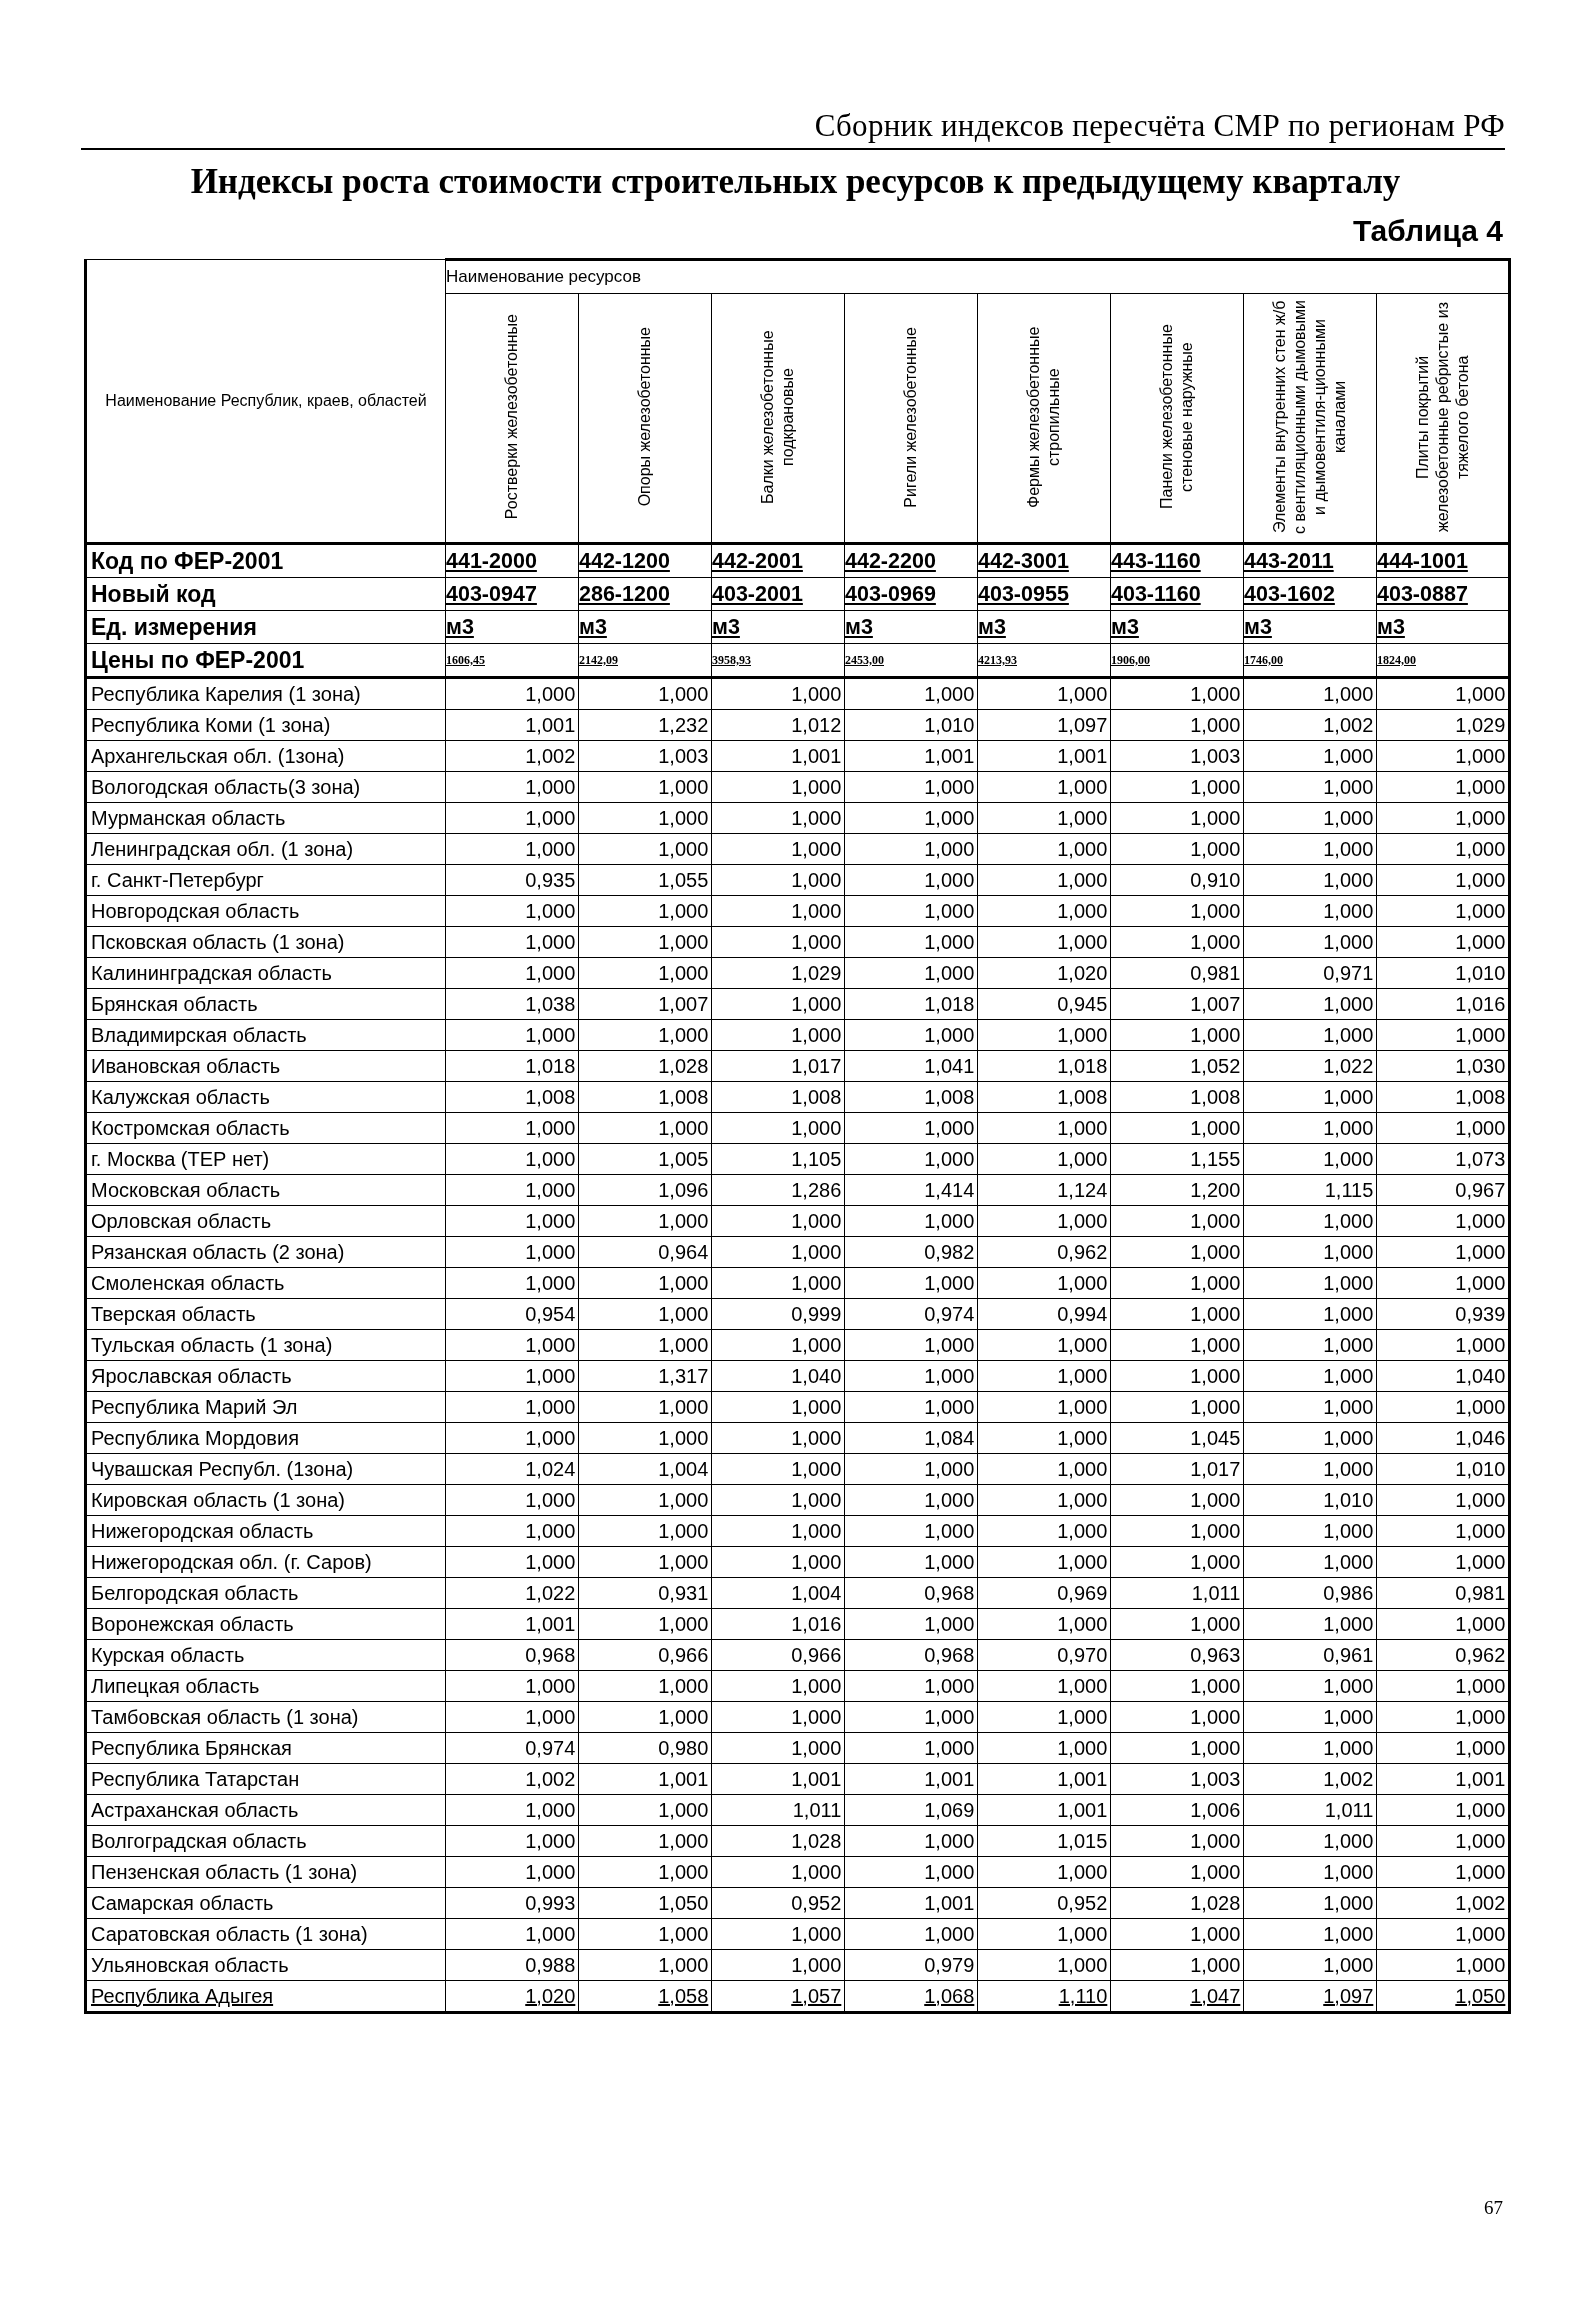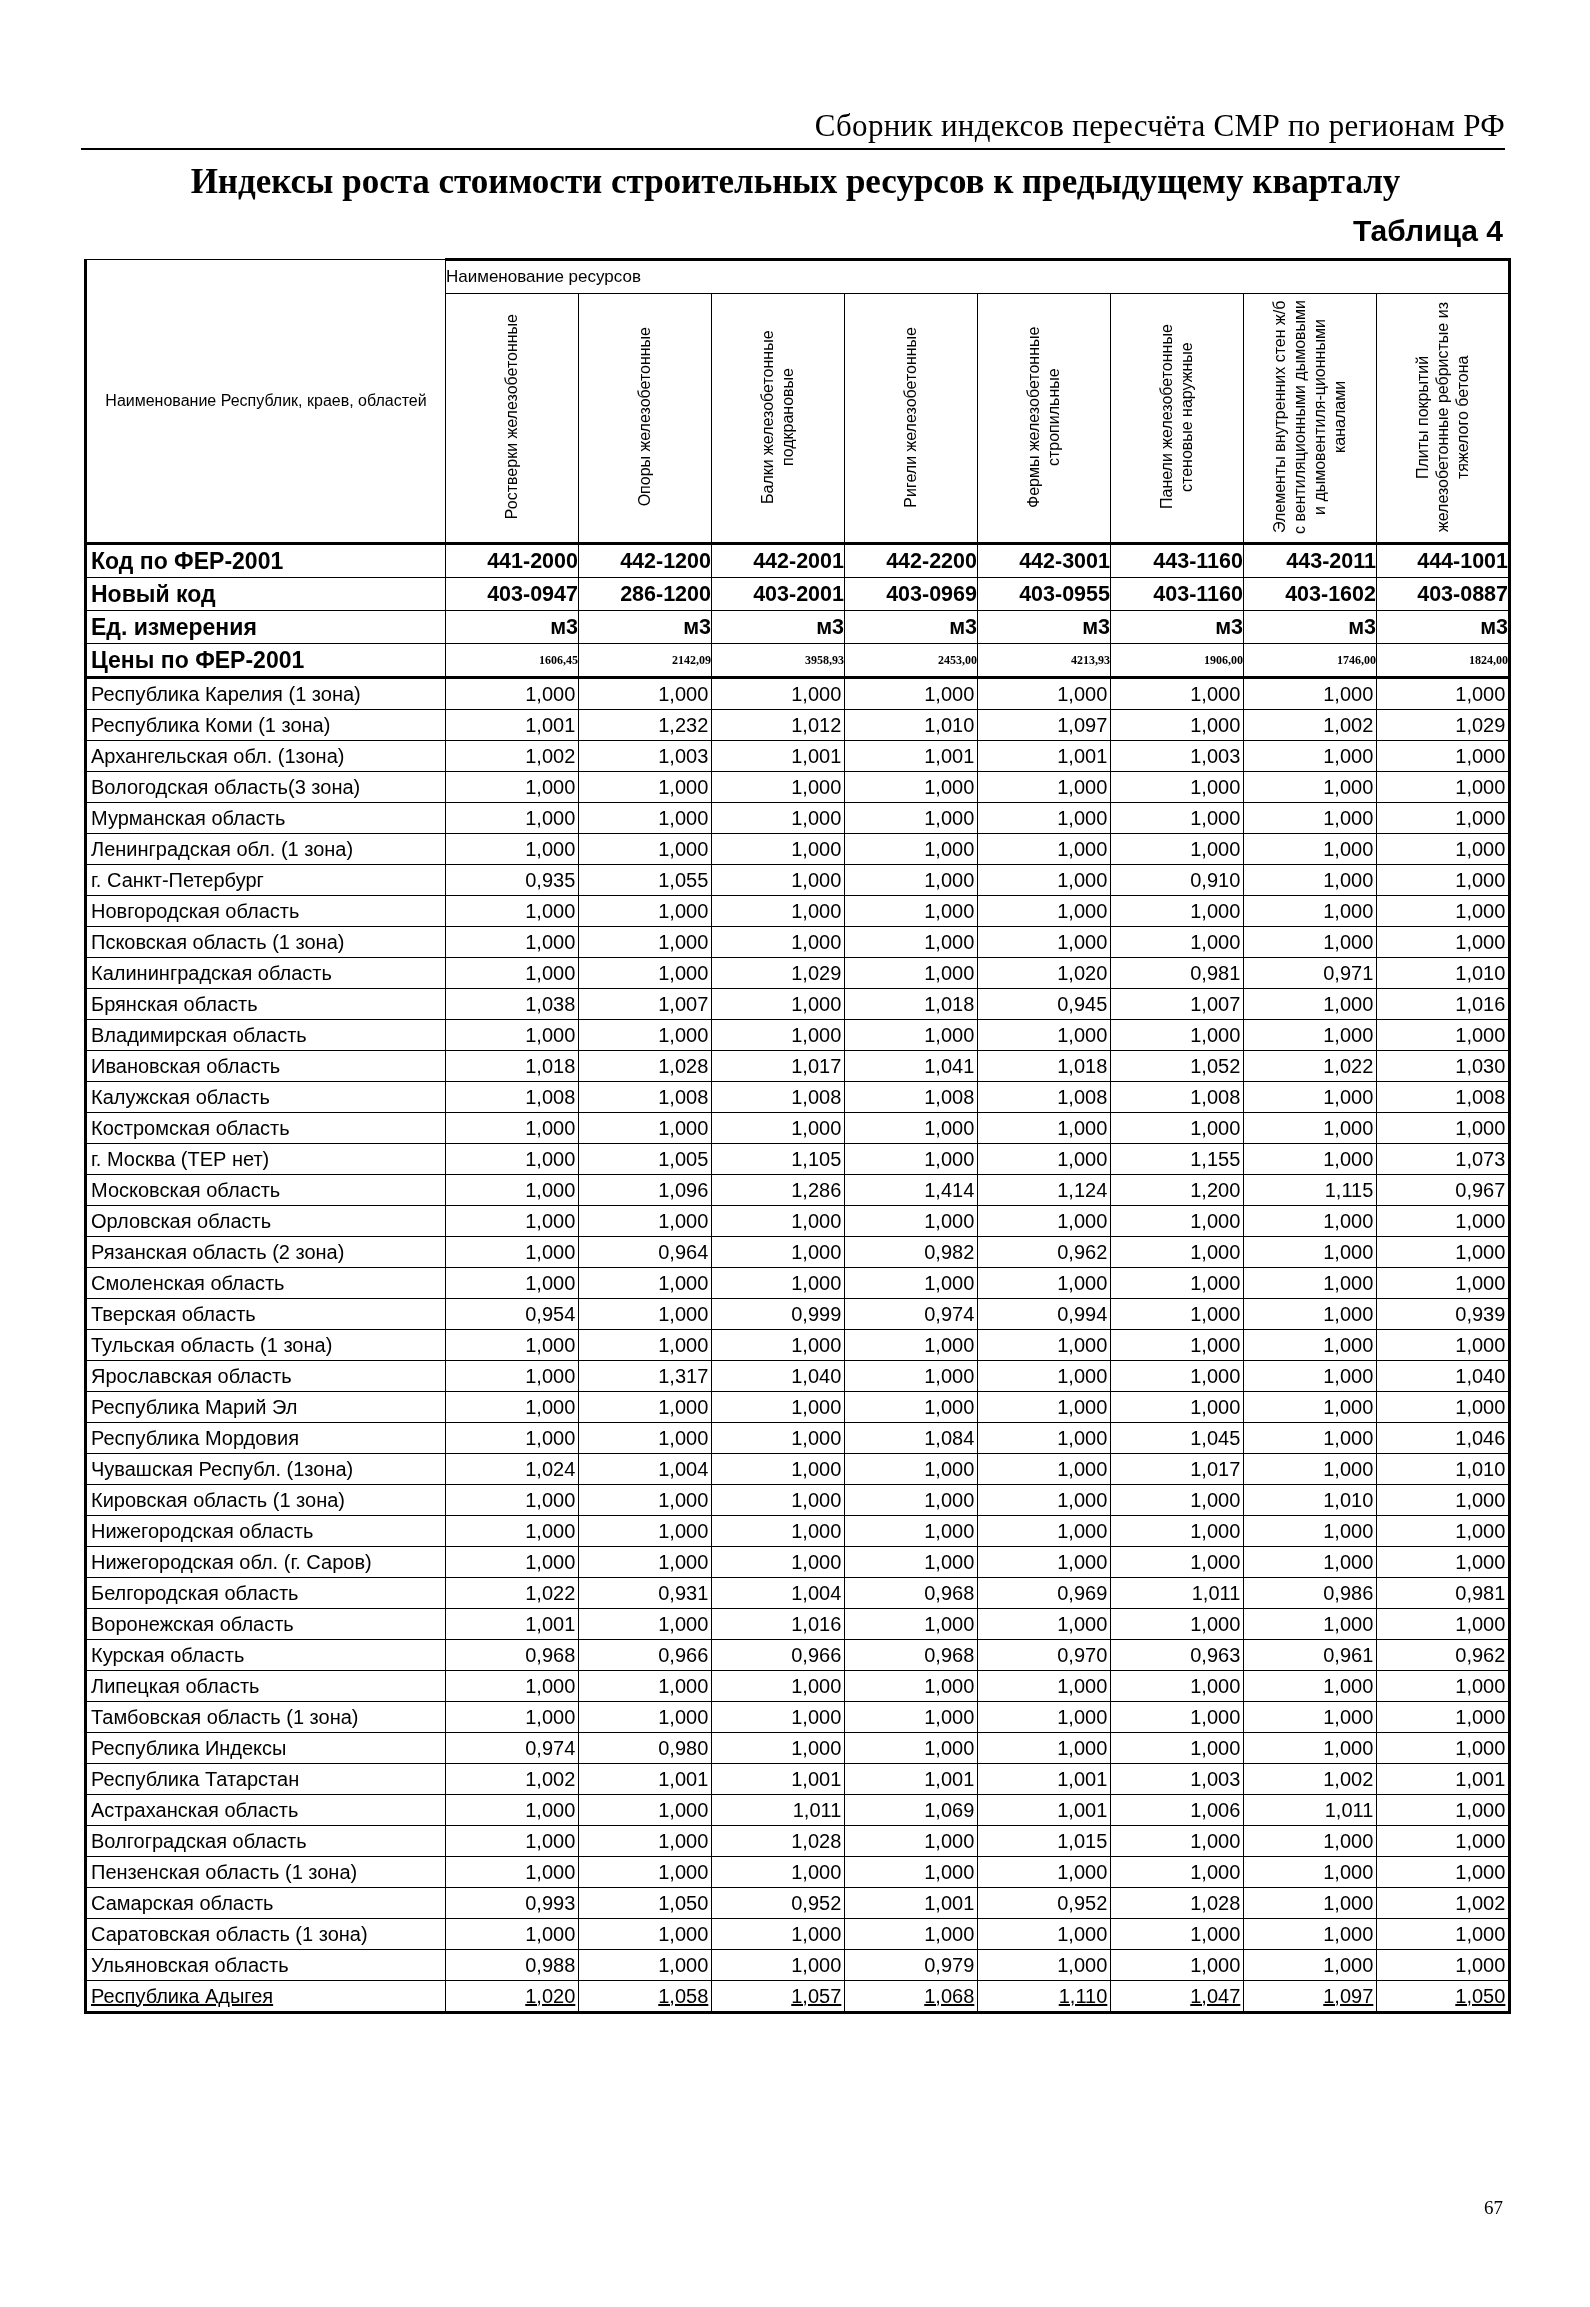--- a/index.html
+++ b/index.html
@@ -10,21 +10,21 @@
   .table-num{position:absolute;right:88px;top:214px;font-weight:bold;font-size:30px;}
   table{position:absolute;left:84px;top:258px;width:1422px;border-collapse:collapse;table-layout:fixed;}
   td,th{border:1.3px solid #000;padding:0;}
   th{font-weight:normal;}
   .hdr-region{font-size:16px;text-align:center;vertical-align:middle;border-left:3.4px solid #000;}
   .hdr-group{font-size:17px;text-align:left;height:32px;border-top:3.4px solid #000;border-right:3.4px solid #000;}
   .hdr-col{height:248px;vertical-align:middle;text-align:center;}
   .vtext{writing-mode:vertical-rl;transform:rotate(180deg);font-size:16px;line-height:20px;display:inline-block;text-align:center;max-height:242px;}
   .meta td{height:32px;font-weight:bold;font-size:23px;}
   .meta td.lbl{text-align:left;padding-left:4px;border-left:3.4px solid #000;}
-  .meta td.val{text-align:right;font-size:21.5px;}
+  .meta td.val{text-align:left;font-size:21.5px;text-decoration:underline;}
   .meta.price td.val{font-family:"Liberation Serif",serif;font-size:12px;}
   tr.first-meta td{border-top:3.4px solid #000;}
   tr.price td{border-bottom:3.4px solid #000;}
   .data td{height:30px;font-size:20px;}
   .data td.lbl{text-align:left;padding-left:4px;border-left:3.4px solid #000;white-space:nowrap;overflow:hidden;}
   .data td.val{text-align:right;padding-right:2.7px;}
   td.lastcol,th.lastcol{border-right:3.4px solid #000;}
   tr.lastrow td{border-bottom:3.4px solid #000;text-decoration:underline;}
   .page-num{position:absolute;right:88px;top:2197px;font-family:"Liberation Serif",serif;font-size:19px;}
 </style>
@@ -477,21 +477,21 @@
         <td class="val">1,000</td>
         <td class="val">1,000</td>
         <td class="val">1,000</td>
         <td class="val">1,000</td>
         <td class="val">1,000</td>
         <td class="val">1,000</td>
         <td class="val">1,000</td>
         <td class="val lastcol">1,000</td>
       </tr>
       <tr class="data">
-        <td class="lbl">Республика Индексы</td>
+        <td class="lbl">Республика Брянская</td>
         <td class="val">0,974</td>
         <td class="val">0,980</td>
         <td class="val">1,000</td>
         <td class="val">1,000</td>
         <td class="val">1,000</td>
         <td class="val">1,000</td>
         <td class="val">1,000</td>
         <td class="val lastcol">1,000</td>
       </tr>
       <tr class="data">

